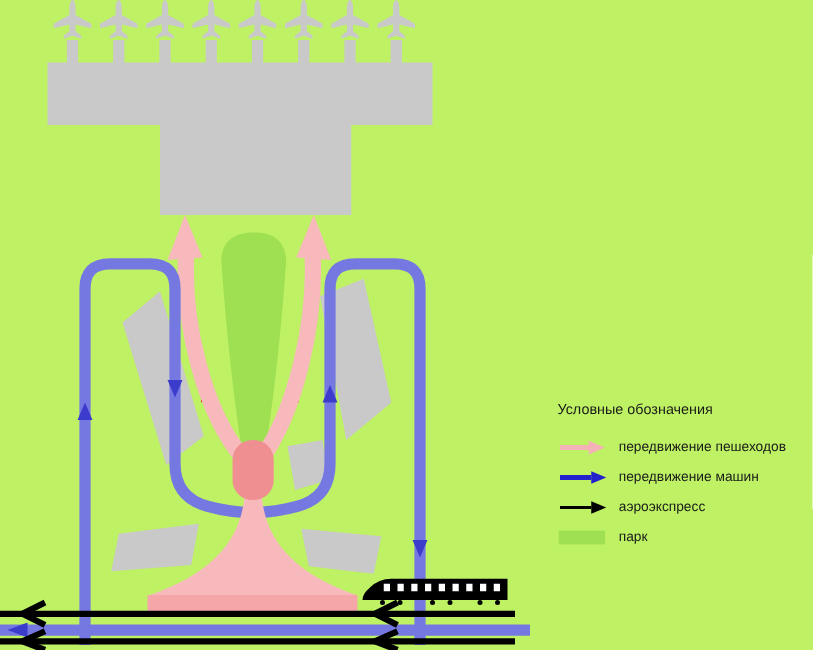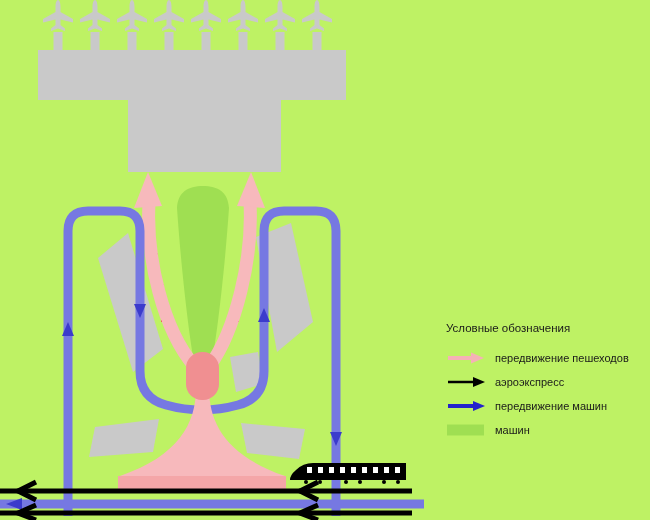--- a/index.html
+++ b/index.html
@@ -134,35 +134,35 @@
 
     <div class="legend-row">
       <svg class="legend-icon" viewBox="0 0 40 14">
         <path d="M2,5 L25,5 L25,1.5 L38,7 L25,12.5 L25,9 L2,9 Z" fill="#f5b2b6"></path>
       </svg>
       <span class="legend-label">передвижение пешеходов</span>
     </div>
 
     <div class="legend-row">
       <svg class="legend-icon" viewBox="0 0 40 14">
+        <line x1="2" y1="7" x2="27" y2="7" stroke-width="4" stroke="#2222cc"></line>
+        <polygon points="27,2 39,7 27,12" fill="#2222cc"></polygon>
+      </svg>
+      <span class="legend-label">передвижение машин</span>
+    </div>
+
+    <div class="legend-row">
+      <svg class="legend-icon" viewBox="0 0 40 14">
         <line x1="2" y1="7" x2="27" y2="7" stroke-width="2.5" stroke="#000000"></line>
         <polygon points="27,2 39,7 27,12" fill="#000000"></polygon>
       </svg>
       <span class="legend-label">аэроэкспресс</span>
-    </div>
-
-    <div class="legend-row">
-      <svg class="legend-icon" viewBox="0 0 40 14">
-        <line x1="2" y1="7" x2="27" y2="7" stroke-width="4" stroke="#2222cc"></line>
-        <polygon points="27,2 39,7 27,12" fill="#2222cc"></polygon>
-      </svg>
-      <span class="legend-label">передвижение машин</span>
     </div>
 
 
     <div class="legend-row">
       <svg class="legend-icon" viewBox="0 0 40 14">
         <rect x="1" y="1.5" width="37" height="11" fill="#9fdf52"></rect>
       </svg>
-      <span class="legend-label">машин</span>
+      <span class="legend-label">парк</span>
     </div>
   </div>
 </div>
 
 </body></html>

